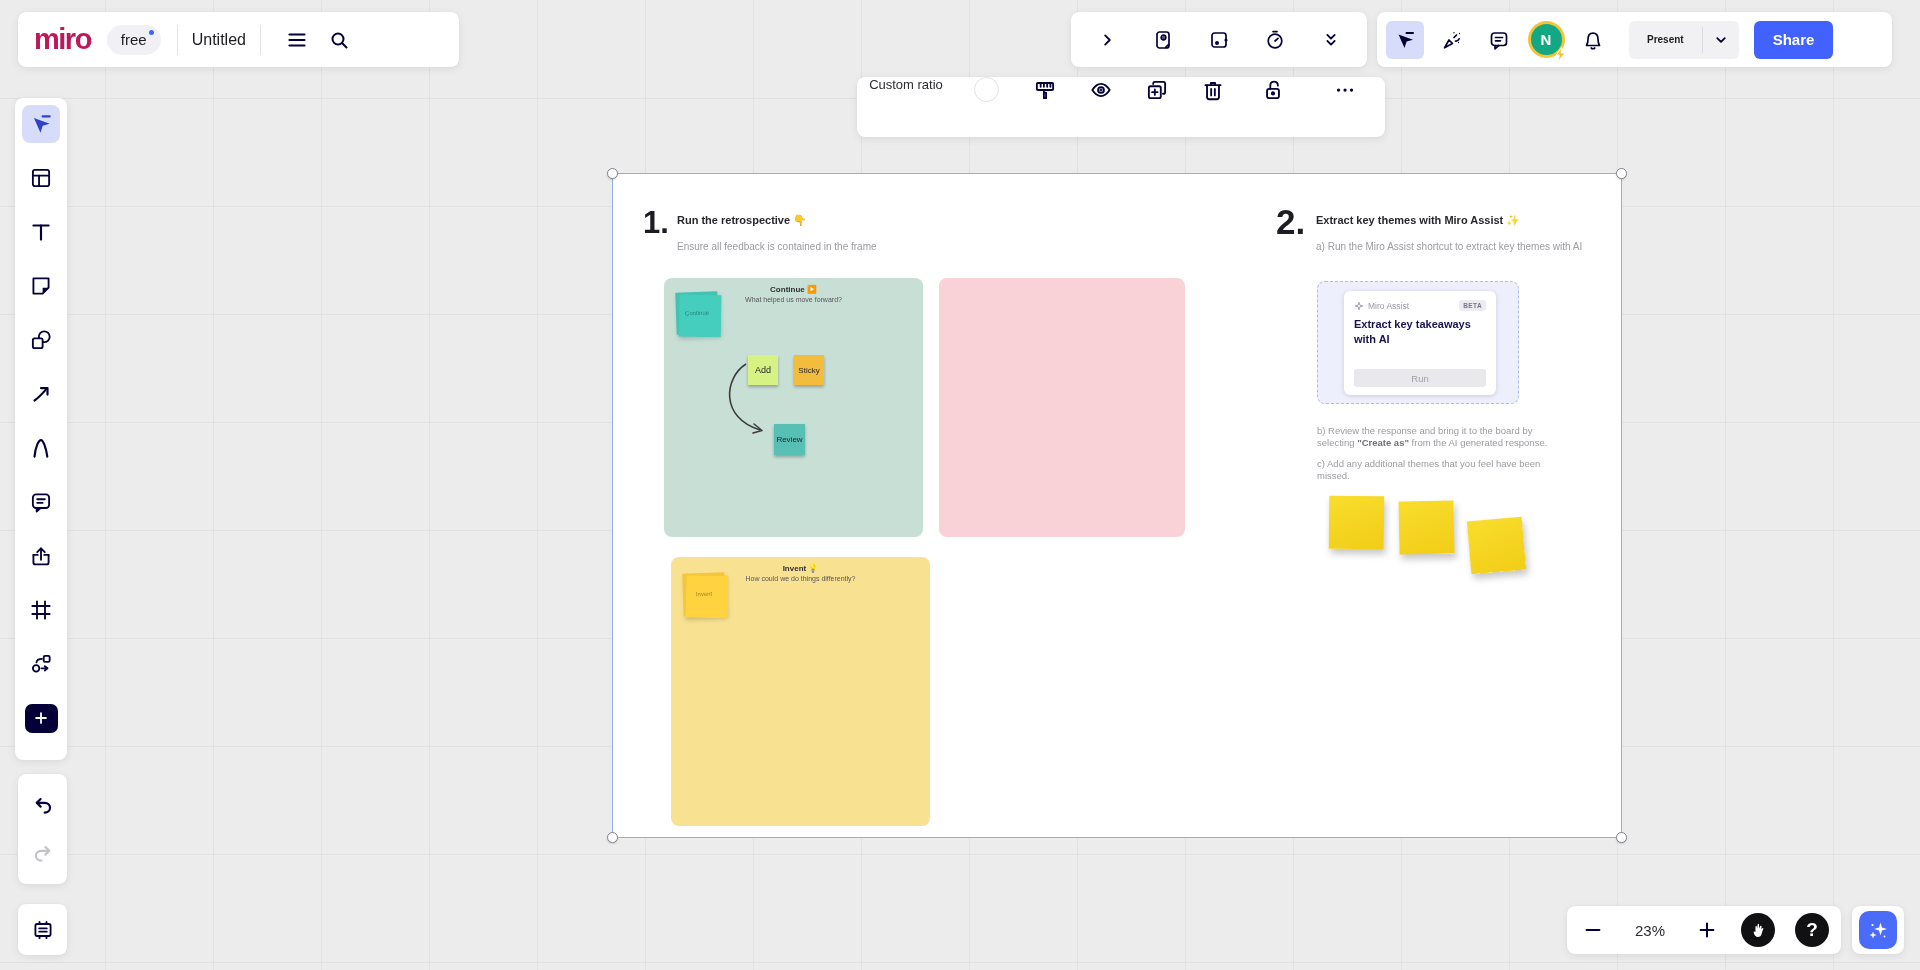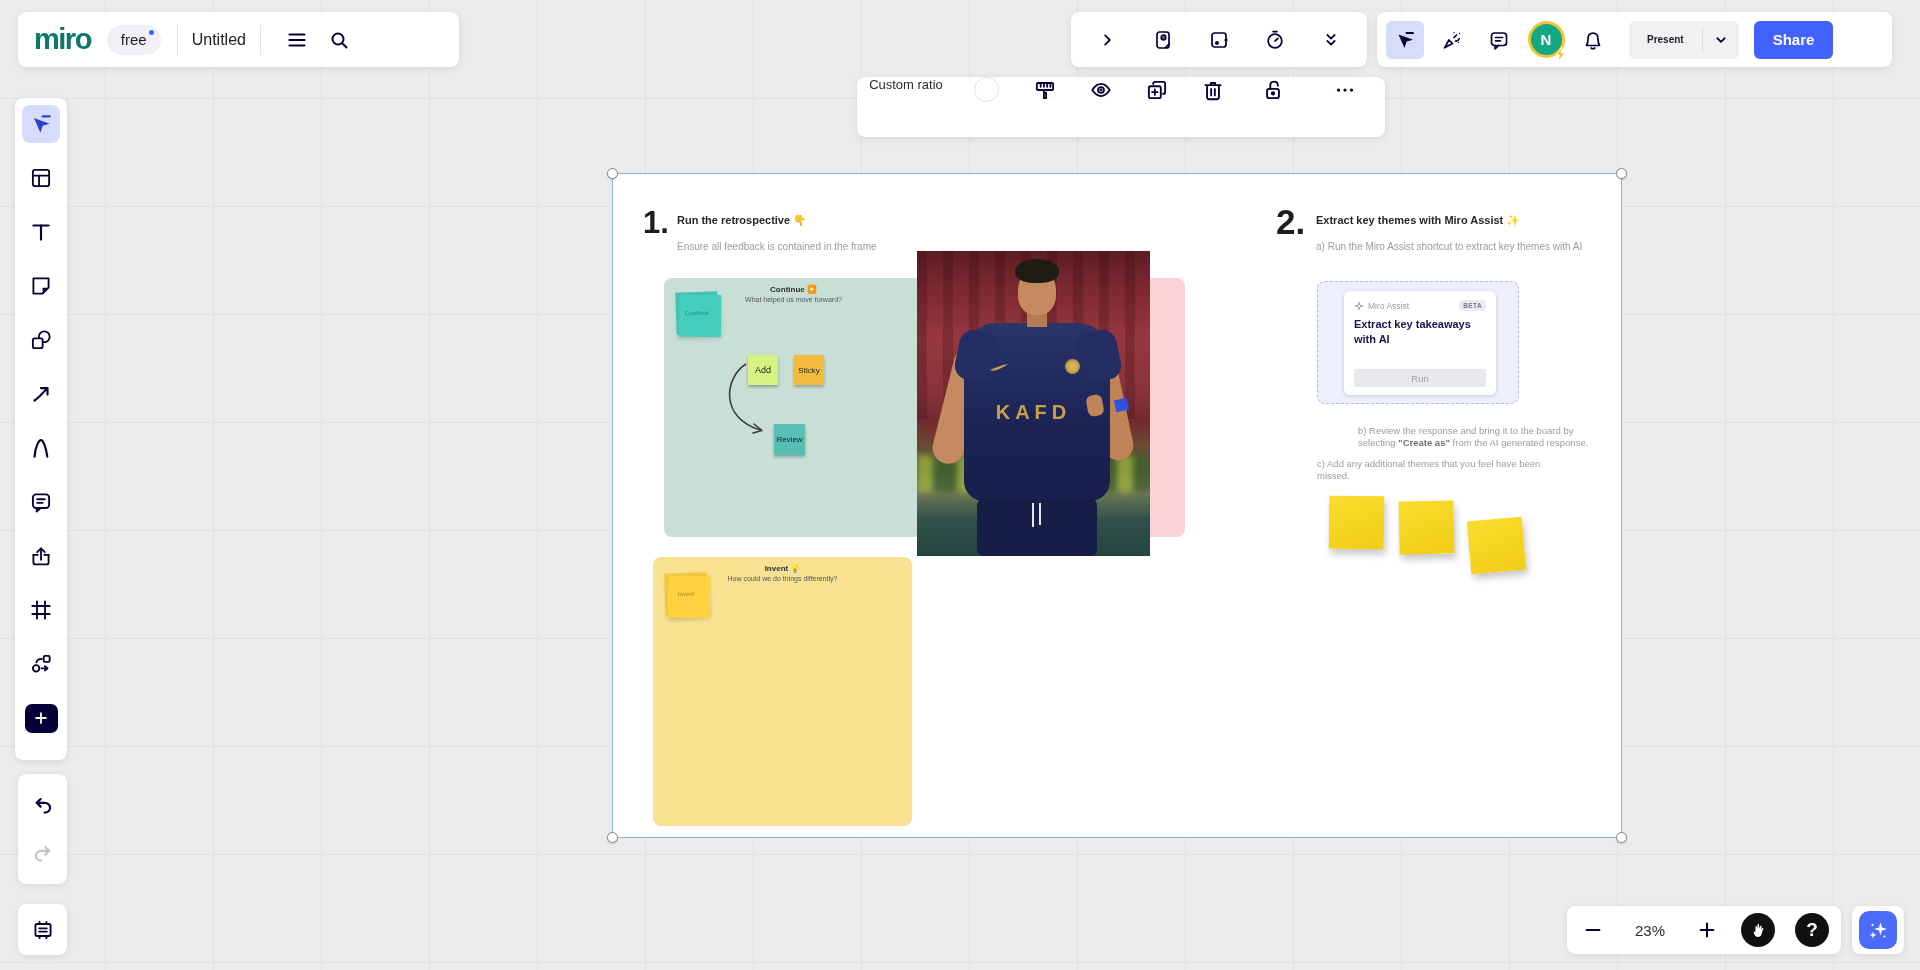--- a/index.html
+++ b/index.html
@@ -19,21 +19,21 @@
   .card {
     position:absolute; background:#fff; border-radius:8px;
     box-shadow:0 2px 8px rgba(0,0,0,.08), 0 0 1px rgba(0,0,0,.08);
   }
   .btn { display:flex; align-items:center; justify-content:center; cursor:pointer; border-radius:6px; }
   .ic { stroke:#050038; stroke-width:1.7; fill:none; stroke-linecap:round; stroke-linejoin:round; }
   .vdiv { width:1px; background:#e4e4e8; align-self:center; }
 
   
   .tl-card { left:18px; top:12px; width:441px; height:55px; display:flex; align-items:center; padding:0 16px; }
-  .logo { font-size:29px; font-weight:800; letter-spacing:-1.5px; color:#0f766e; margin-right:16px; }
+  .logo { font-size:29px; font-weight:800; letter-spacing:-1.5px; color:#be185d; margin-right:16px; }
   .plan-pill { position:relative; background:#f1f1f5; border-radius:16px; padding:6px 14px 7px 14px; font-size:15px; color:#1c1c21; margin-right:4px; }
   .plan-dot { position:absolute; right:7px; top:5px; width:5px; height:5px; border-radius:50%; background:#4262ff; }
   .tl-div { height:30px; margin:0 12px; }
   .board-title { font-size:16px; color:#1c1c21; padding:0 2px; }
   .tl-btn { width:36px; height:36px; margin-left:6px; }
 
   
   .tr1-card { left:1071px; top:12px; width:296px; height:55px; display:flex; align-items:center; justify-content:space-around; padding:0 8px; }
   .tr1-btn { width:38px; height:38px; }
   .tr2-card { left:1377px; top:12px; width:515px; height:55px; display:flex; align-items:center; padding:0 9px; gap:9px; }
@@ -88,21 +88,21 @@
   .s-head { position:absolute; font-size:11px; font-weight:700; color:#27272c; }
   .s1-head { left:64px; top:40px; }
   .s2-head { left:703px; top:40px; }
   .s-sub { position:absolute; font-size:10px; color:#9b9ba1; }
   .s1-sub { left:64px; top:67px; }
   .s2-sub { left:703px; top:67px; }
 
   .quad { position:absolute; border-radius:8px;margin-left:12px; }
   .quad-continue { left:39px; top:104px; width:259px; height:259px; background:#c8dfd6; }
   .quad-pink { left:314px; top:104px; width:246px; height:259px; background:#f8d2d6; }
-  .quad-invent { left:28px; top:383px; width:259px; height:269px; background:#f8e292; }
+  .quad-invent { left:46px; top:383px; width:259px; height:269px; background:#f8e292; }
   .quad-act { left:314px; top:383px; width:259px; height:269px; background:#e6e6e8; }
   .qhead { position:absolute; top:7px; width:100%; text-align:center; font-size:8px; font-weight:700; color:#2e2e33; }
   .qsub  { position:absolute; top:18px; width:100%; text-align:center; font-size:7px; color:#55555c; }
 
   .corner-stack { position:absolute; width:42px; height:42px; display:flex; align-items:center; justify-content:center;
                   box-shadow:2px 4px 5px rgba(0,0,0,.22); transform:rotate(-2deg); font-size:6px; color:rgba(0,0,0,.38); }
   .corner-stack::before { content:""; position:absolute; inset:0; transform:translate(3px,3px) rotate(3deg); background:inherit; filter:brightness(1.06); z-index:-1; }
   .cs-continue { left:12px; top:14px; background:#41c2b2; }
   .cs-invent { left:12px; top:16px; background:#f3c63b; }
   .cs-act { left:18px; top:14px; background:#a5cdf2; }
@@ -123,21 +123,21 @@
   .assist-card { position:absolute; left:26px; top:9px; width:152px; height:104px; background:#fff; border-radius:6px;
                  box-shadow:0 1px 4px rgba(0,0,0,.16); padding:9px 10px; }
   .assist-row { display:flex; align-items:center; gap:4px; }
   .assist-label { font-size:8.5px; color:#9898ab; }
   .beta-badge { margin-left:auto; font-size:6.5px; font-weight:700; letter-spacing:.4px; background:#ececf0; color:#75758a; padding:2px 4px; border-radius:3px; }
   .assist-title { margin-top:6px; font-size:11px; font-weight:700; color:#181250; line-height:1.35; width:125px; }
   .run-btn { position:absolute; left:10px; right:10px; bottom:8px; height:18px; background:#e9e9ed; border-radius:3px;
              display:flex; align-items:center; justify-content:center; font-size:9.5px; color:#9fa0a9; cursor:pointer; }
 
   .step-p { position:absolute; width:238px; font-size:9.5px; color:#9b9ba1; line-height:1.3; }
-  .step-b { left:704px; top:251px;margin-left:41px; }
+  .step-b { left:704px; top:251px; }
   .step-c { left:704px; top:284px; }
   .step-p b { color:#6f6f76; }
 
   
   .photo { position:absolute; left:304px; top:77px; width:233px; height:305px; overflow:hidden; z-index:5; cursor:pointer;
            background:linear-gradient(180deg,#5e1d24 0%,#7c2830 12%,#96373f 28%,#8b333b 45%,#74292f 56%,#6b4a33 64%,#405c31 72%,#6d7a55 79%,#31504a 88%,#26443e 100%); }
   .photo > div { position:absolute; }
   .ph-stripes { inset:0 0 45% 0; background:repeating-linear-gradient(90deg,rgba(40,5,8,.22) 0 10px,rgba(255,255,255,0) 10px 26px); }
   .ph-board { left:0; right:0; top:67%; height:12%; background:repeating-linear-gradient(90deg,#aabc3f 0 16px,#43602e 16px 40px); filter:blur(3px); opacity:.7; }
   .ph-arm-l { left:26px; top:96px; width:32px; height:118px; background:#c58a60; border-radius:16px; transform:rotate(14deg); }
@@ -459,42 +459,20 @@
 
   <div class="quad quad-pink"></div>
 
   <div class="quad quad-invent">
     <div class="qhead">Invent 💡</div>
     <div class="qsub">How could we do things differently?</div>
     <div class="corner-stack cs-invent">Invent</div>
   </div>
 
 
-  <div class="photo">
-    <div class="ph-stripes"></div>
-    <div class="ph-board"></div>
-    <div class="ph-arm-l"></div>
-    <div class="ph-arm-r"></div>
-    <div class="ph-torso"></div>
-    <div class="ph-sleeve-l"></div>
-    <div class="ph-sleeve-r"></div>
-    <div class="ph-hand"></div>
-    <div class="ph-band"></div>
-    <div class="ph-neck"></div>
-    <div class="ph-face"></div>
-    <div class="ph-hair"></div>
-    <div class="ph-badge"></div>
-    <svg class="ph-swoosh" viewBox="0 0 20 10" style="position:absolute">
-        <path d="M1 7 C6 5 12 2 19 1 C12 6 5 9 1 7 Z" fill="#c7a245"></path>
-      </svg>
-    <div class="ph-kafd">KAFD</div>
-    <div class="ph-shorts"></div>
-    <div class="ph-string1"></div>
-    <div class="ph-string2"></div>
-  </div>
 
   <div class="assist">
     <div class="assist-card">
       <div class="assist-row">
         <svg width="10" height="10" viewBox="0 0 24 24">
             <path d="M12 3 L14 10 L21 12 L14 14 L12 21 L10 14 L3 12 L10 10 Z" fill="none" stroke="#9090a5" stroke-width="2" stroke-linejoin="round"></path>
           </svg>
         <span class="assist-label">Miro Assist</span>
         <span class="beta-badge">BETA</span>
       </div>

